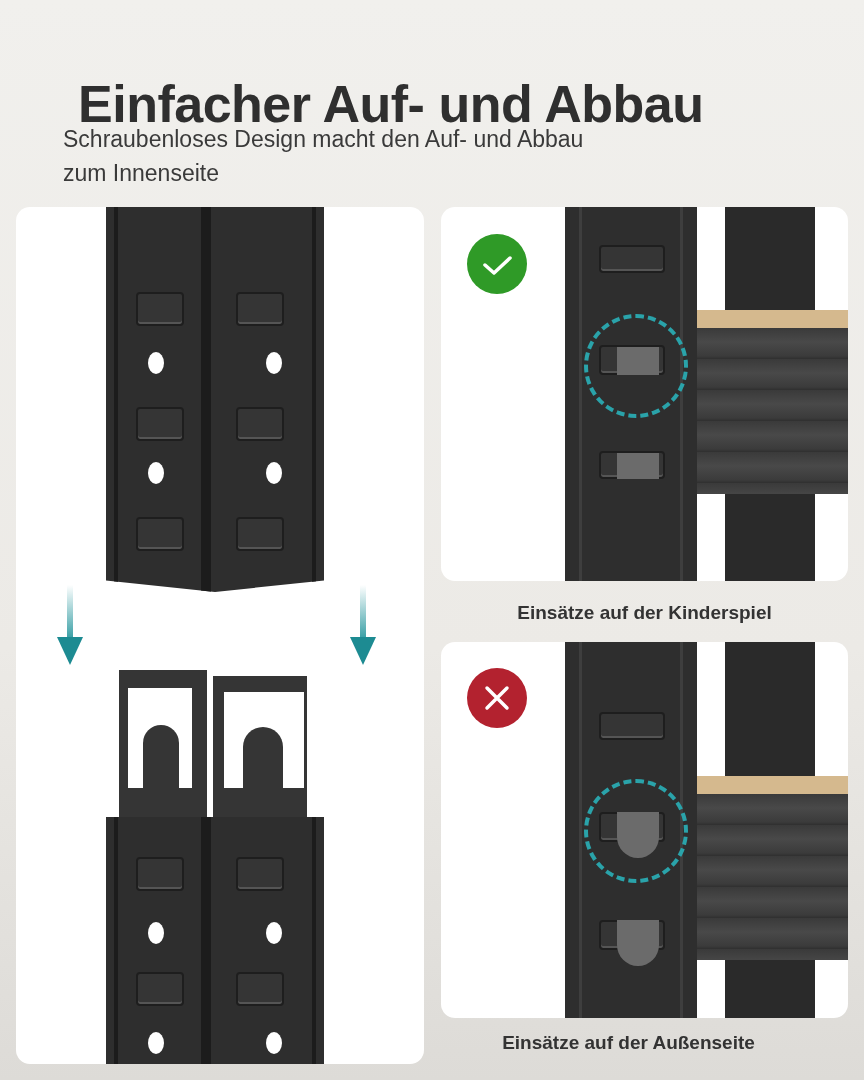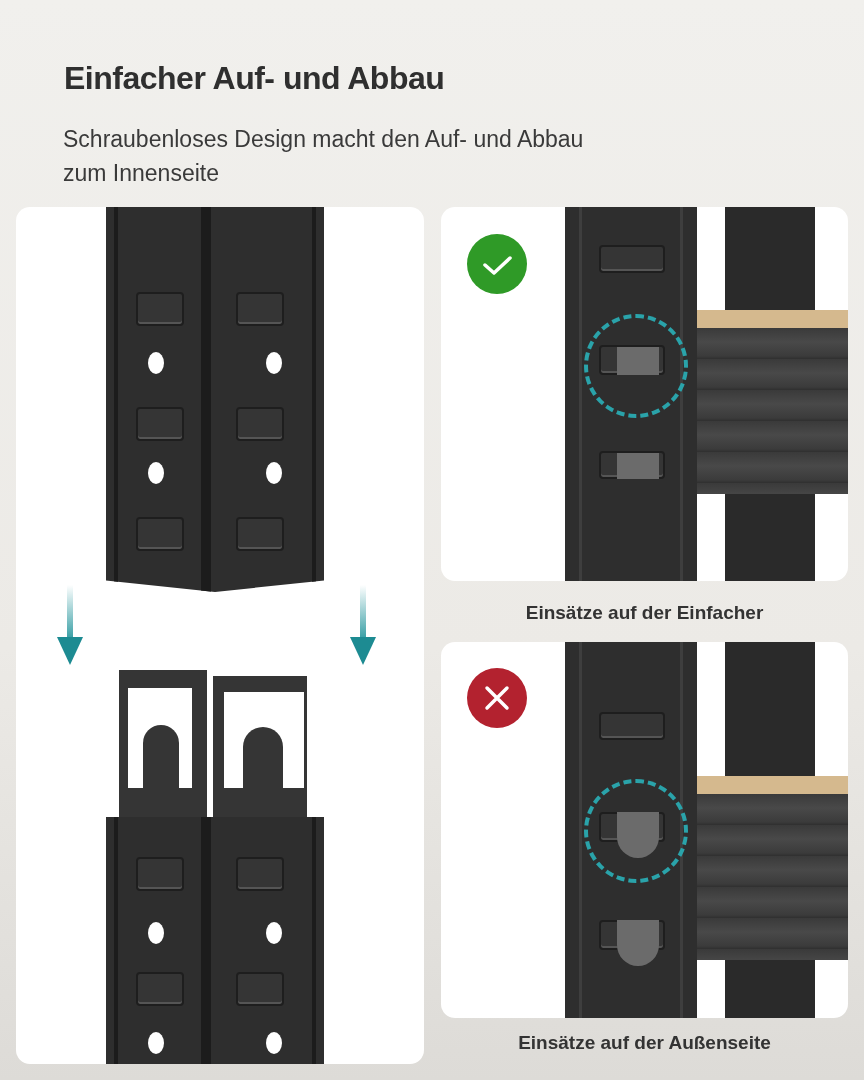--- a/index.html
+++ b/index.html
@@ -1,17 +1,17 @@
 <!DOCTYPE html>
 <html><head>
 <meta charset="utf-8">
 <style>
   html,body{margin:0;padding:0;}
   body{width:864px;height:1080px;overflow:hidden;background:linear-gradient(180deg,#f1f0ed 0%,#eceae6 60%,#dddbd7 100%);font-family:"Liberation Sans",sans-serif;position:relative;}
-  .title{position:absolute;left:62px;top:58px;font-size:32px;font-weight:bold;color:#2f2f2f;letter-spacing:-0.5px;margin:2px;}
+  .title{position:absolute;left:62px;top:58px;font-size:52px;font-weight:bold;color:#2f2f2f;letter-spacing:-0.5px;margin:16px;}
   .subtitle{position:absolute;left:63px;top:122px;font-size:23px;color:#3a3a3a;line-height:34px;width:560px;}
   .card{position:absolute;background:#fff;border-radius:14px;overflow:hidden;}
   #card-left{left:16px;top:207px;width:408px;height:857px;}
   #card-top{left:441px;top:207px;width:407px;height:374px;}
   #card-bottom{left:441px;top:642px;width:407px;height:376px;}
   .caption{position:absolute;width:407px;text-align:center;font-size:19px;font-weight:bold;color:#333;}
   .post{position:absolute;background:#2e2e2e;}
   .slot{position:absolute;width:44px;height:30px;background:#353535;border:2px solid #1e1e1e;border-radius:4px;box-shadow:inset 0 -2px 0 #555;}
   .hole{position:absolute;width:16px;height:22px;background:#fff;border-radius:50%;}
   .rib{position:absolute;top:0;bottom:0;width:4px;background:#1c1c1c;}
@@ -94,21 +94,21 @@
     <div class="slot" style="left:34px;top:138px;width:62px;height:26px"></div>
     <div class="tab" style="left:52px;top:140px;height:28px"></div>
     <div class="slot" style="left:34px;top:244px;width:62px;height:24px"></div>
     <div class="tab" style="left:52px;top:246px;height:26px"></div>
   </div>
   <div class="dash-circle" style="left:143px;top:107px;"></div>
   <div class="post" style="left:284px;top:0;width:90px;height:374px;background:#2a2a2a;"></div>
   <div class="board" style="left:256px;top:103px;width:151px;height:18px;"></div>
   <div class="beam" style="left:256px;top:121px;width:151px;height:166px;"></div>
 </div>
-<div class="caption" style="left:441px;top:602px;">Einsätze auf der Einfacher</div>
+<div class="caption" style="left:441px;top:602px;">Einsätze auf der Kinderspiel</div>
 
 <div class="card" id="card-bottom">
   <div class="badge" style="left:26px;top:26px;background:#b3222f;">
     <svg width="60" height="60" viewBox="0 0 60 60">
         <path d="M20 20 L40 40 M40 20 L20 40" stroke="#fff" stroke-width="3.5" stroke-linecap="round"></path>
       </svg>
   </div>
   <div class="post" style="left:124px;top:0;width:132px;height:376px;">
     <div class="rib" style="left:14px;width:3px;background:#3e3e3e"></div>
       <div class="rib" style="right:14px;width:3px;background:#3e3e3e"></div>
@@ -116,13 +116,13 @@
     <div class="slot" style="left:34px;top:170px;width:62px;height:26px"></div>
     <div class="tab round" style="left:52px;top:170px"></div>
     <div class="slot" style="left:34px;top:278px;width:62px;height:26px"></div>
     <div class="tab round" style="left:52px;top:278px"></div>
   </div>
   <div class="dash-circle" style="left:143px;top:137px;"></div>
   <div class="post" style="left:284px;top:0;width:90px;height:376px;background:#2a2a2a;"></div>
   <div class="board" style="left:256px;top:134px;width:151px;height:18px;"></div>
   <div class="beam" style="left:256px;top:152px;width:151px;height:166px;"></div>
 </div>
-<div class="caption" style="left:441px;top:1032px;">Einsätze auf der Außenseite</div>
+<div class="caption" style="left:425px;top:1032px;">Einsätze auf der Außenseite</div>
 
 </body></html>

